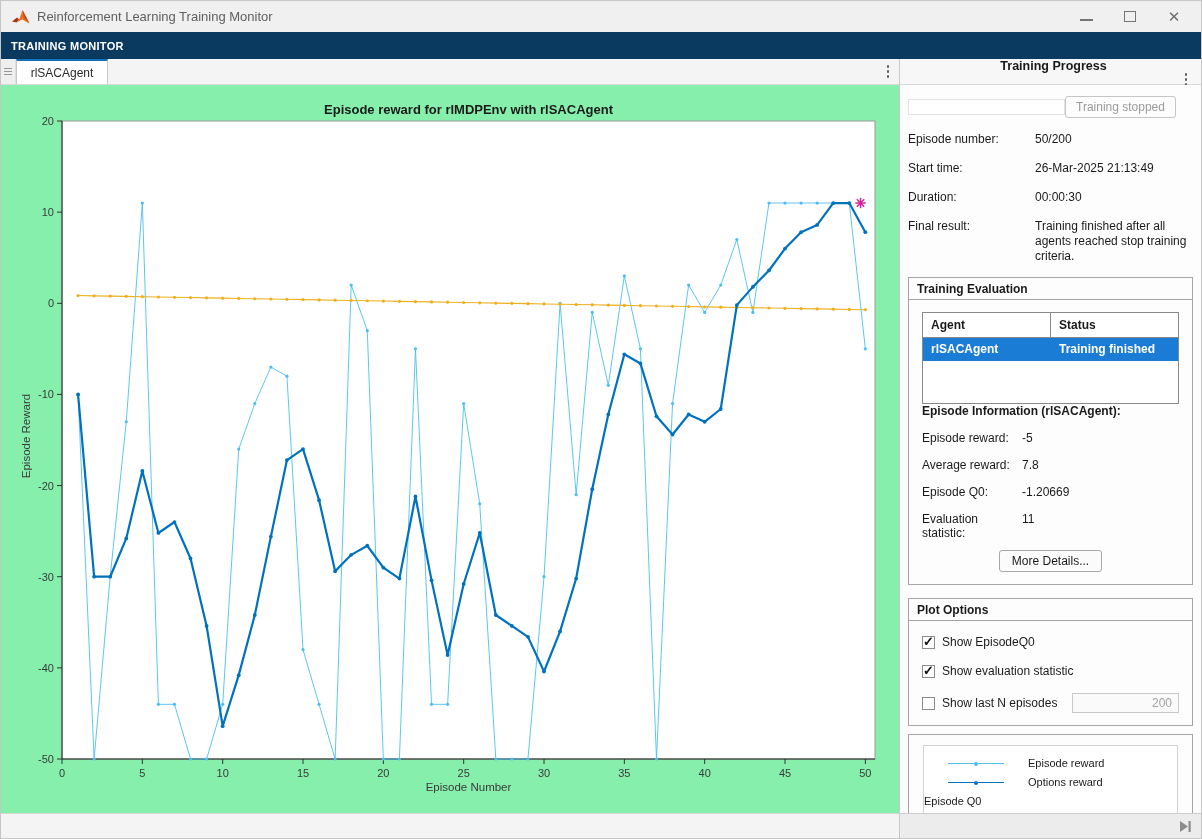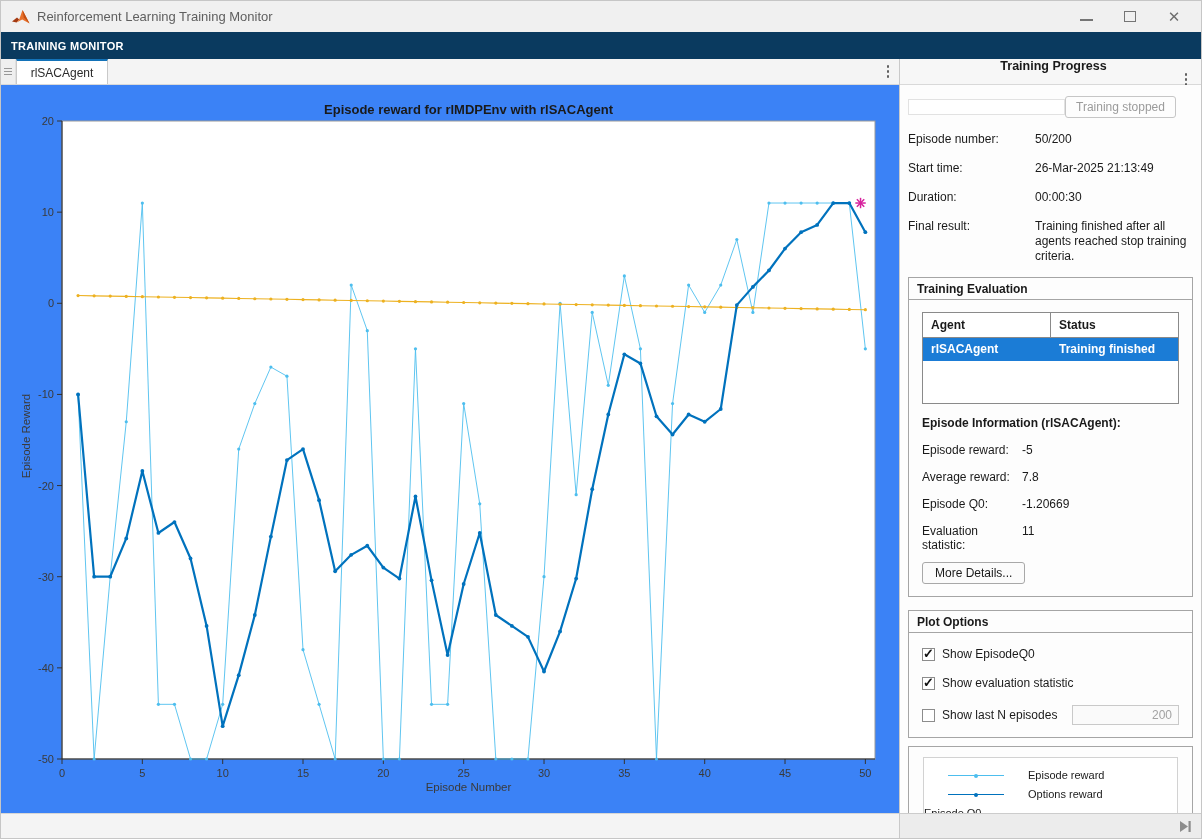--- a/index.html
+++ b/index.html
@@ -27,21 +27,21 @@
 
   
   .tabstrip { height:26px; background:#f4f4f4; border-bottom:1px solid #d9d9d9; display:flex; align-items:stretch; }
   .strip-handle { width:15px; border-right:1px solid #e0e0e0; background:#efefef; display:flex; flex-direction:column; justify-content:center; align-items:center; gap:2px; }
   .strip-handle i { display:block; width:8px; height:1px; background:#979797; }
   .doc-tab { width:92px; background:#fff; border-top:2px solid #1372b8; border-left:1px solid #c9c9c9; border-right:1px solid #c9c9c9; display:flex; align-items:center; justify-content:center; font-size:12px; color:#2b2b2b; }
   .kebab { margin-left:auto; width:22px; display:flex; flex-direction:column; gap:2.5px; align-items:center; justify-content:center; }
   .kebab b { width:2.5px; height:2.5px; border-radius:50%; background:#5f5f5f; }
 
   
-  .figure { position:relative; flex:1; background:#3b82f6; overflow:hidden; }
+  .figure { position:relative; flex:1; background:#86efac; overflow:hidden; }
   .chart-title { position:absolute; left:61px; top:17px; width:813px; text-align:center; font-size:13px; font-weight:bold; color:#1a1a1a; }
   .chart-xlabel { position:absolute; left:61px; top:696px; width:813px; text-align:center; font-size:11.5px; color:#3a3a3a; }
   .chart-ylabel { position:absolute; left:-30px; top:345px; width:110px; text-align:center; font-size:11.5px; color:#3a3a3a; transform:rotate(-90deg); }
   .doc-status { height:25px; border-top:1px solid #d6d6d6; background:#f4f4f4; }
 
   
   .panel-header { height:26px; background:#f7f7f7; border-bottom:1px solid #d9d9d9; display:flex; align-items:center; padding:0 4px 0 10px; font-size:12.5px; font-weight:bold; color:#1a1a1a;flex-direction:column; }
   .panel-body { flex:1; background:#fdfdfd; padding:0 8px; overflow:hidden; font-size:12px; color:#1a1a1a; }
   .panel-status { height:25px; border-top:1px solid #cccccc; background:#ececec; display:flex; align-items:center; justify-content:flex-end; padding-right:8px; }
 
@@ -59,24 +59,24 @@
   .gb-content { padding:12px 13px 12px 13px; }
 
   .agent-table { border:1px solid #8a8a8a; height:92px; background:#fff; }
   .agent-table table { width:100%; border-collapse:collapse; font-size:12px; }
   .agent-table th { text-align:left; font-weight:bold; padding:4px 8px; border-bottom:1px solid #8a8a8a; height:24px; }
   .agent-table th + th, .agent-table td + td { border-left:1px solid #8a8a8a; }
   .agent-table td { padding:4px 8px; height:24px; }
   .row-selected td { background:#1b7cd6; color:#fff; font-weight:bold; }
   .row-selected td + td { border-left-color:#1b7cd6; }
 
-  .ep-info-title { font-weight:bold; margin-top:12px; }
+  .ep-info-title { font-weight:bold; margin-top:0; }
   .info-row { display:flex; margin-top:13px; }
   .info-label { width:100px; flex:0 0 auto; }
-  .btn-row { display:flex; justify-content:flex-start; margin-top:10px; }
+  .btn-row { display:flex; justify-content:center; margin-top:10px; }
   .btn { height:22px; padding:0 12px; border:1px solid #a8a8a8; border-radius:3px; background:#fbfbfb; font-size:12px; color:#1a1a1a; display:flex; align-items:center; }
 
   .cb-row { display:flex; align-items:center; margin-top:15px; }
   .cb-row:first-child { margin-top:4px; }
   .checkbox { width:13px; height:13px; border:1px solid #8c8c8c; background:#fff; margin-right:7px; position:relative; flex:0 0 auto; }
   .checkbox.checked::after { content:"✓"; position:absolute; left:0px; top:-3px; font-size:13px; font-weight:bold; color:#111; }
   .n-input { margin-left:auto; width:107px; height:20px; border:1px solid #c9c9c9; background:#fafafa; color:#a2a2a2; font-size:12px; text-align:right; padding-right:6px; font-family:"Liberation Sans", sans-serif; }
 
   .legend-outer { border:1px solid #a5a5a5; margin-top:8px; padding:10px 14px; background:#fdfdfd; }
   .legend-inner { border:1px solid #d2d2d2; background:#fff; padding:8px 0 9px 0; }

